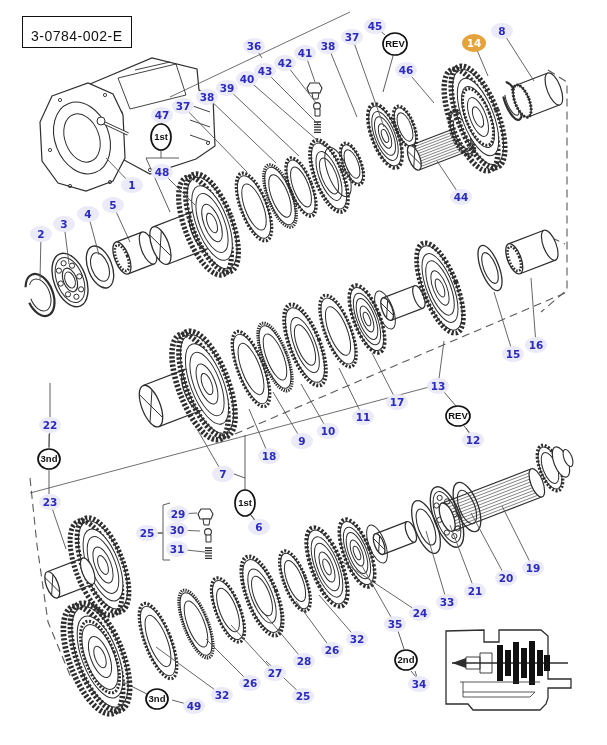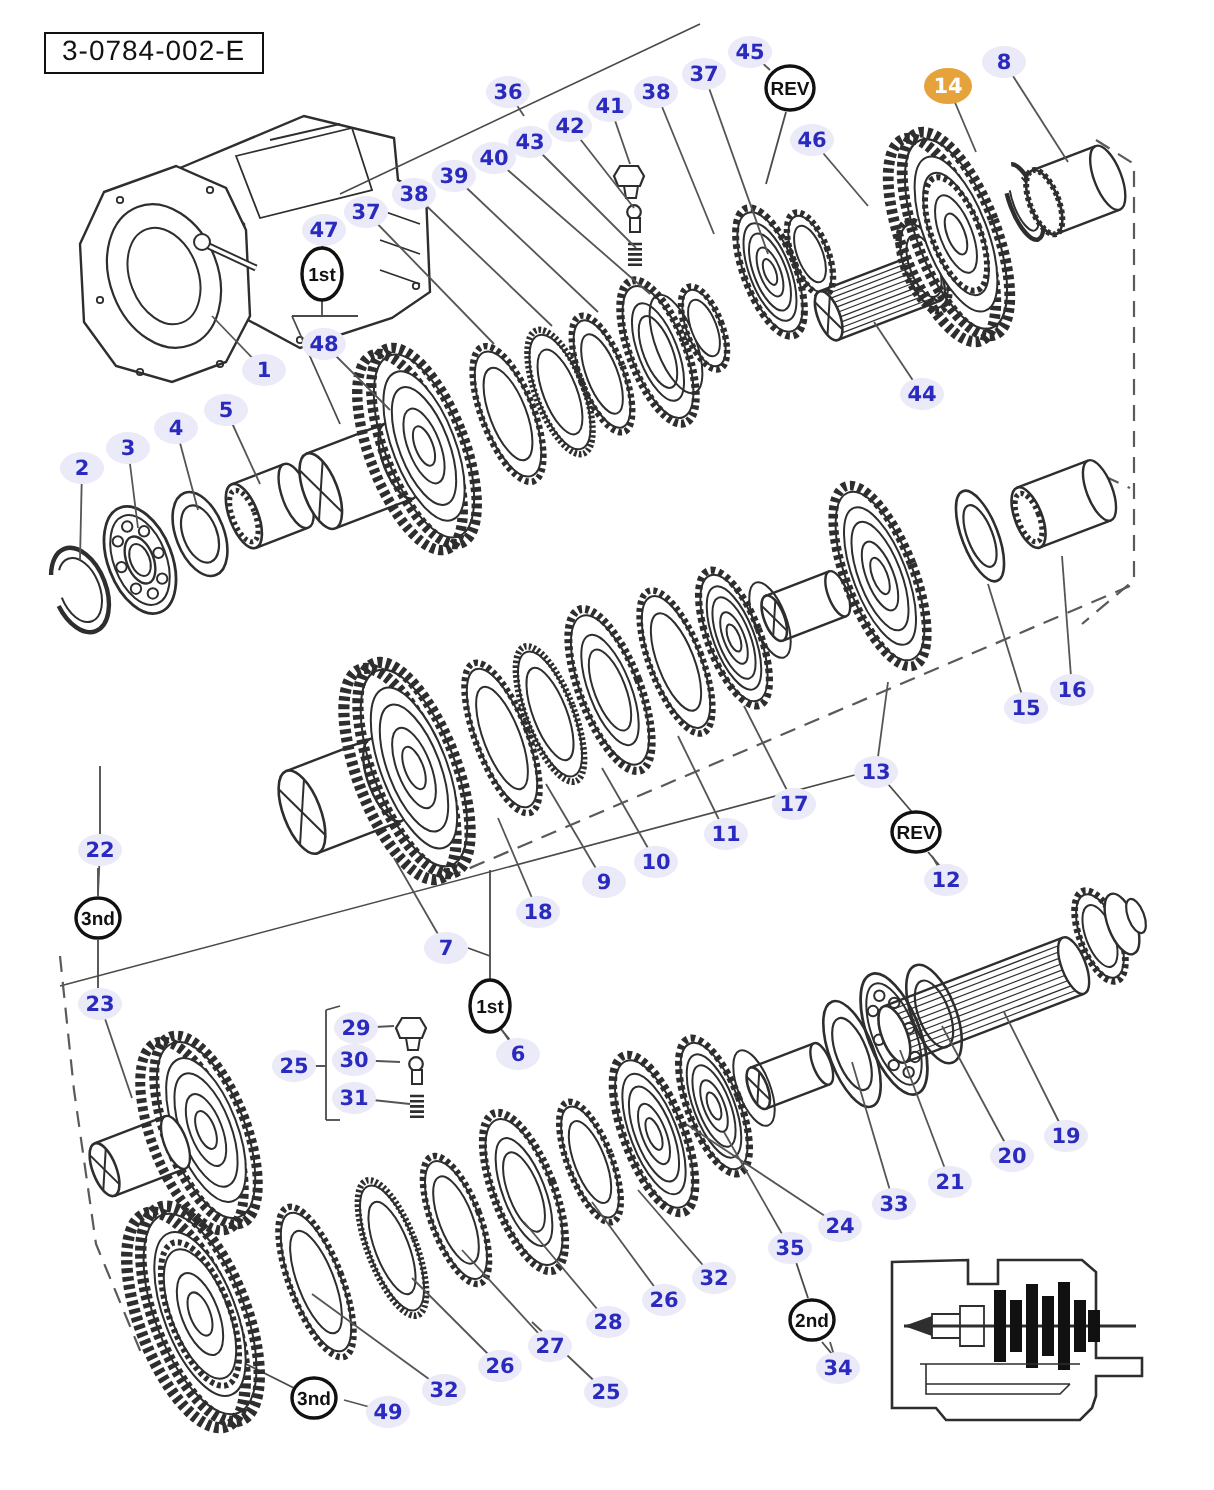--- a/index.html
+++ b/index.html
@@ -1,20 +1,20 @@
 <!DOCTYPE html>
 <html><head>
 <meta charset="utf-8">
 <style>
   html,body{margin:0;padding:0;background:#fff;}
   #stage{position:relative;width:607px;height:745px;background:#fff;overflow:hidden;
          font-family:"Liberation Sans",sans-serif;}
   #art{position:absolute;left:0;top:0;}
   #drawing-number{position:absolute;left:22px;top:16px;border:1.6px solid #111;
-      padding:0 8px 3px 8px;font-size:14px;letter-spacing:.5px;color:#111;
+      padding:11px 8px 3px 8px;font-size:14px;letter-spacing:.5px;color:#111;
       background:#fff;font-family:"Liberation Sans",sans-serif;}
 </style>
 </head>
 <body>
 
 <div id="stage">
   <svg id="art" width="607" height="745" viewBox="0 0 607 745">
       <g>
         <path d="M90,84 L152,58 L197,69 L199,90 L213,97 L215,146 L196,159 L150,174 L124,160 L122,112 Z" fill="#fff" stroke="#2e2e2e" stroke-width="1.2"></path>
         <path d="M52,96 L88,83 L113,94 L123,115 L125,158 L113,181 L86,191 L58,183 L42,161 L40,122 Z" fill="#fff" stroke="#2e2e2e" stroke-width="1.2"></path>

